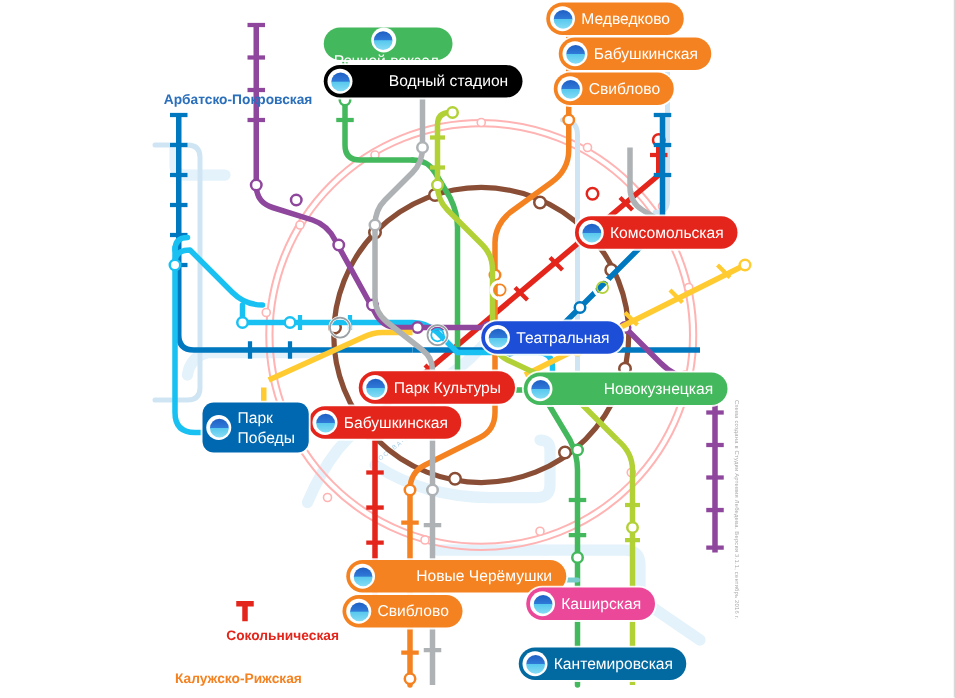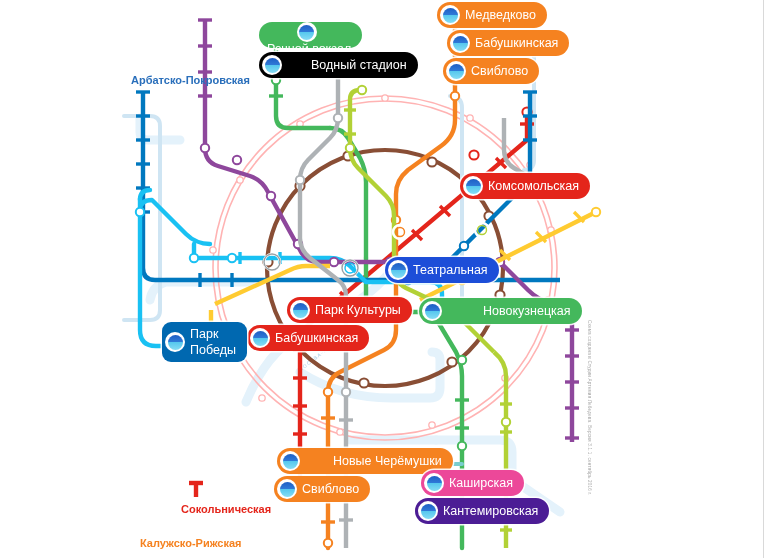--- a/index.html
+++ b/index.html
@@ -385,16 +385,16 @@
 <div class="pill" style="left:274px;top:476px;background:#f58220;">
   <span class="mico"></span>
   <span class="txt">Свиблово</span>
 </div>
 
 <div class="pill" style="left:421px;top:470px;background:#ec4899;">
   <span class="mico"></span>
   <span class="txt">Каширская</span>
 </div>
 
-<div class="pill" style="left:415px;top:498px;background:#4c1d95;">
+<div class="pill" style="left:415px;top:518px;background:#0369a1;">
   <span class="mico"></span>
   <span class="txt">Кантемировская</span>
 </div>
 
 </body></html>

